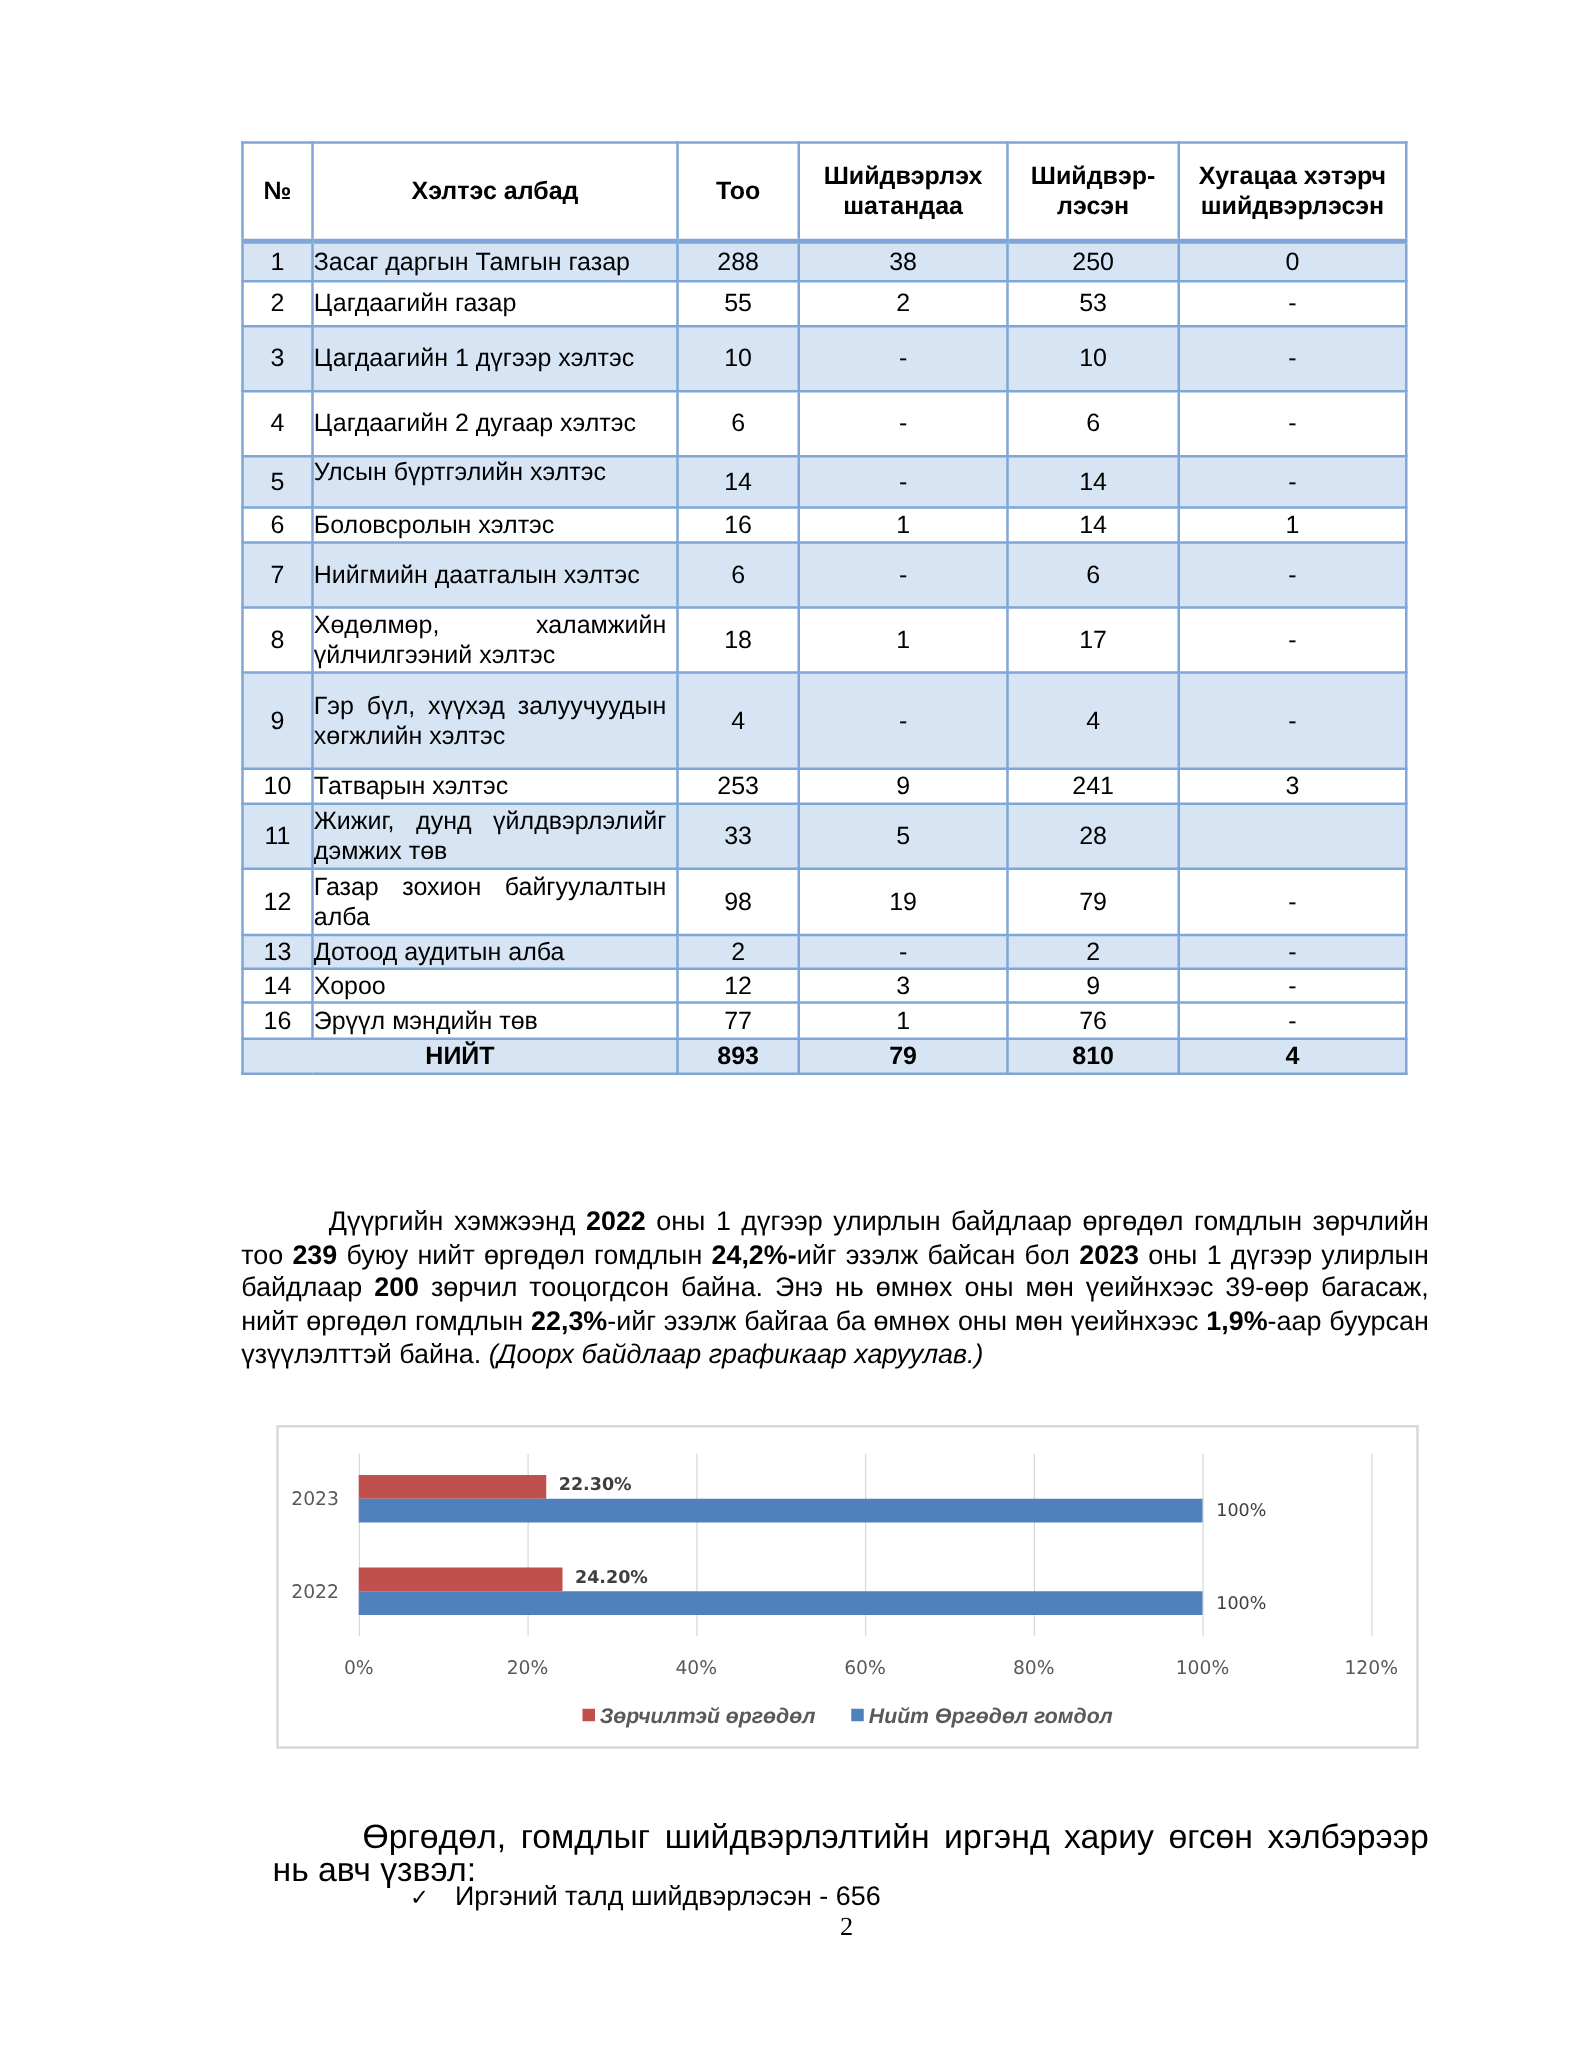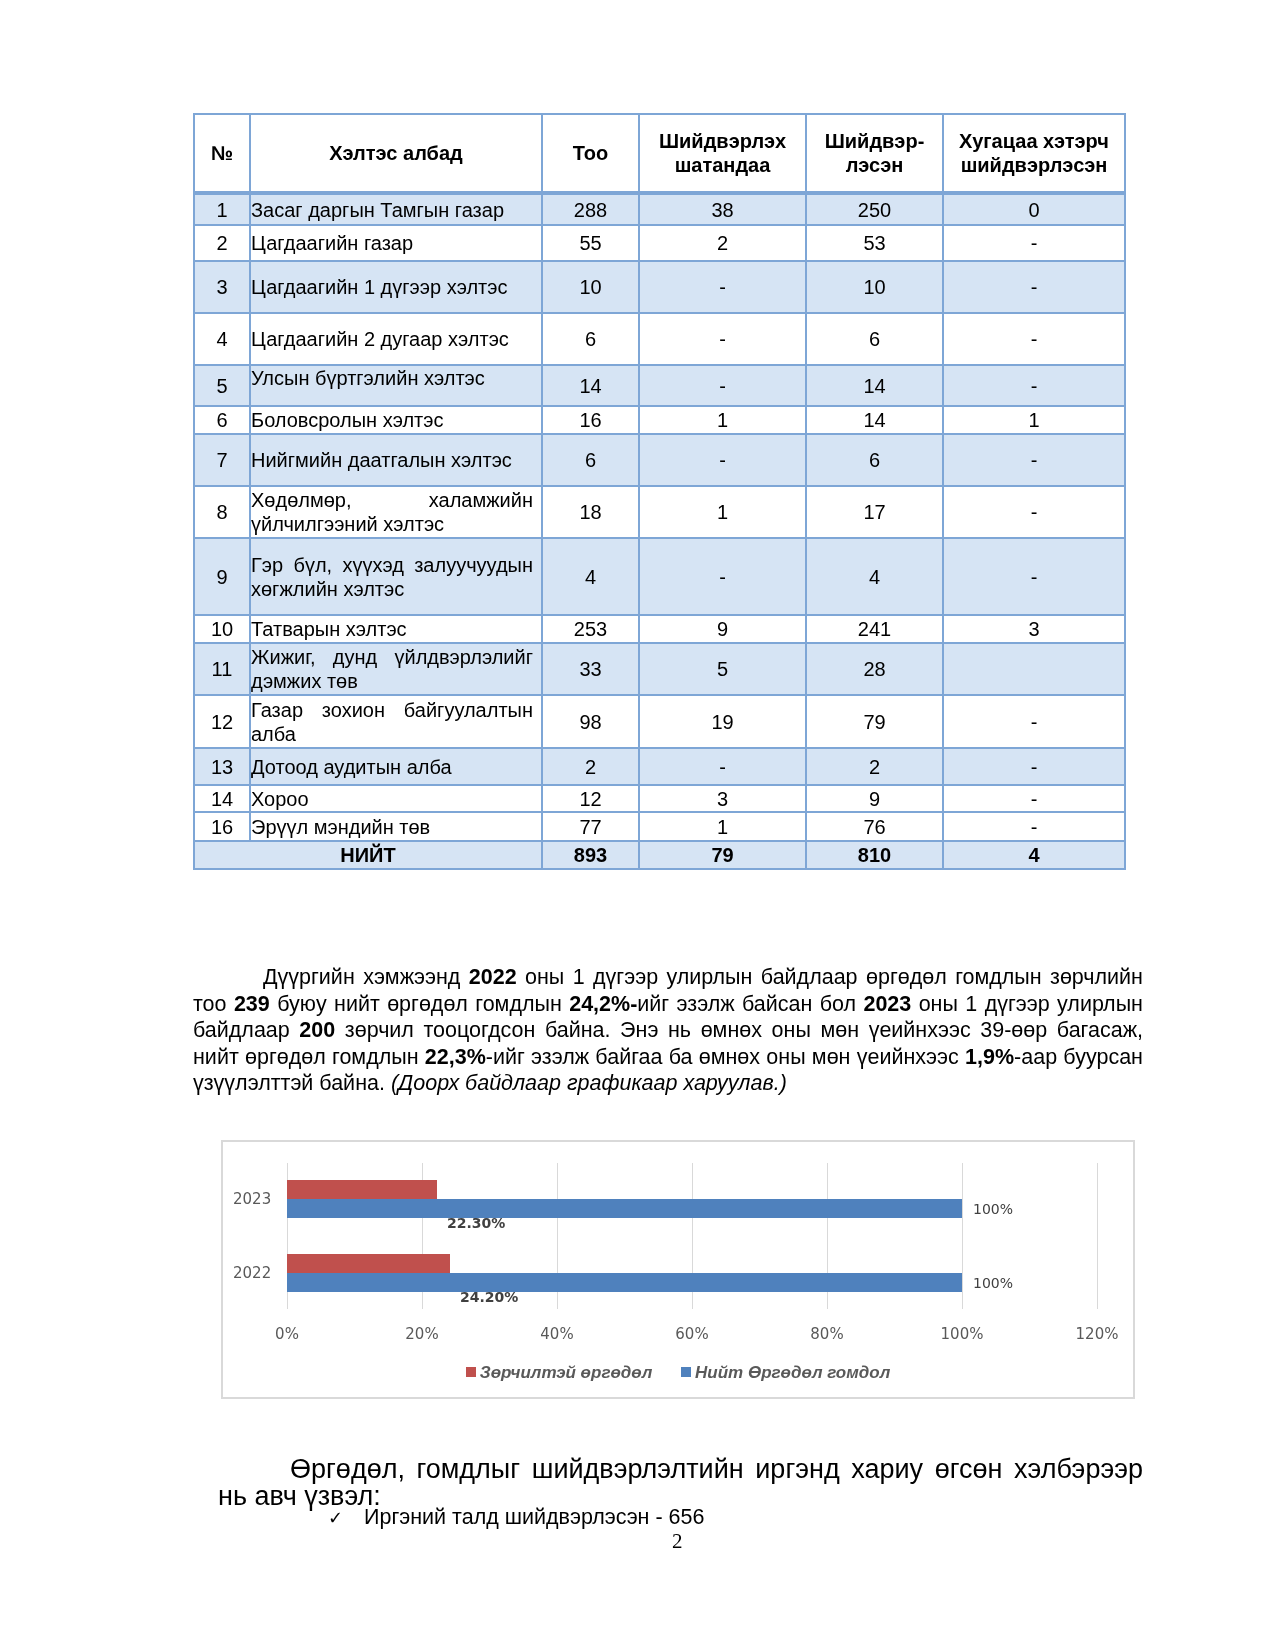--- a/index.html
+++ b/index.html
@@ -31,21 +31,21 @@
   .chart { position:absolute; left:221px; top:1140px; width:910px; height:255px;
            border:2px solid #d9d9d9; background:#fff; }
   .grid { position:absolute; top:21px; width:1px; height:146px; background:#d9d9d9; }
   .ylabel { position:absolute; font-size:15px; color:#595959; font-family:"DejaVu Sans", sans-serif; }
   .xtick { position:absolute; top:183px; font-size:15px; color:#595959; transform:translateX(-50%);
            font-family:"DejaVu Sans", sans-serif; }
   .bar { position:absolute; height:19px; }
   .bar.red { background:#c0504d; }
   .bar.blue { background:#4f81bd; }
   .dlabel { position:absolute; font-size:14px; color:#404040; font-family:"DejaVu Sans", sans-serif; }
-  .dlabel.bold { font-weight:bold;margin-top:35px; }
+  .dlabel.bold { font-weight:bold; }
   .legend { position:absolute; top:221px; left:0; width:910px; text-align:center; font-size:17px;
             font-style:italic; font-weight:bold; color:#595959; }
   .legend .item { display:inline-block; margin:0 12px; }
   .legend .swatch { display:inline-block; width:10px; height:10px; margin-right:4px; vertical-align:1px; }
 
   
   .para2 { position:absolute; left:218px; top:1456px; width:925px; font-size:27px; line-height:26.6px;
            text-align:justify; }
   .para2 .indent { display:inline-block; width:72px; }
   .check { position:absolute; left:328px; top:1504px; font-size:21.5px; line-height:26px; }
@@ -166,21 +166,21 @@
         <td class="num"></td>
       </tr>
       <tr style="height:53px">
         <td class="num">12</td>
         <td class="name">Газар зохион байгуулалтын алба</td>
         <td class="num">98</td>
         <td class="num">19</td>
         <td class="num">79</td>
         <td class="num">-</td>
       </tr>
-      <tr class="shade" style="height:37px">
+      <tr class="shade" style="height:27px">
         <td class="num">13</td>
         <td class="name">Дотоод аудитын алба</td>
         <td class="num">2</td>
         <td class="num">-</td>
         <td class="num">2</td>
         <td class="num">-</td>
       </tr>
       <tr style="height:27px">
         <td class="num">14</td>
         <td class="name">Хороо</td>

